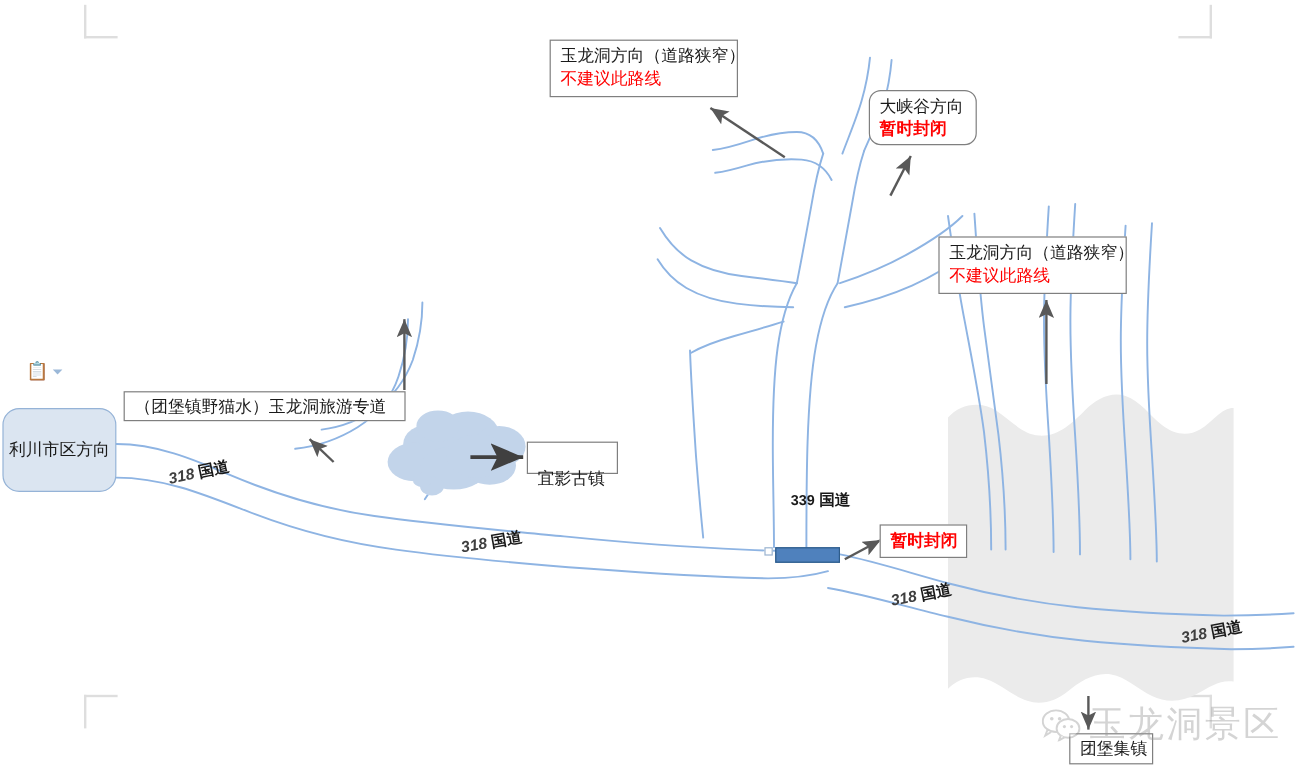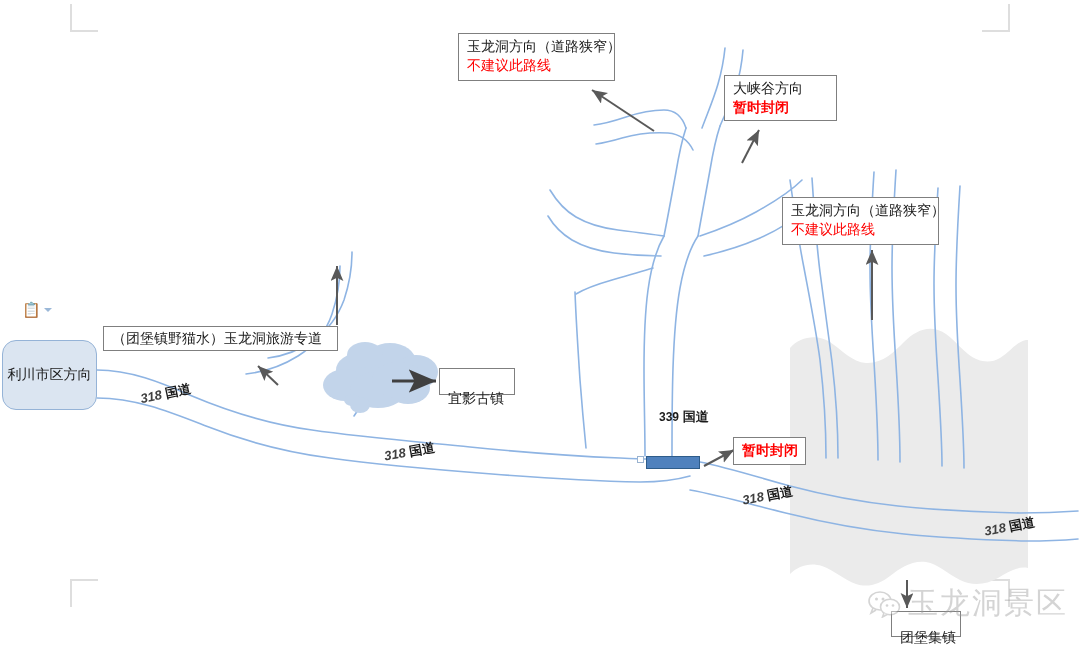--- a/index.html
+++ b/index.html
@@ -370,21 +370,21 @@
   <div class="paste-icon" style="left:22px; top:302px;">
     <span class="glyph">📋</span>
     <span class="caret"></span>
   </div>
 
   <div class="label-box" style="left:458px; top:33px; width:157px; height:48px;">
     <span class="line1">玉龙洞方向（道路狭窄）</span>
     <span class="line2 warn">不建议此路线</span>
   </div>
 
-  <div class="label-box" style="left:724px; top:75px; width:113px; height:46px;">
+  <div class="label-box" style="left:724px; top:75px; width:90px; height:46px;border-radius:10px;">
     <span class="line1">大峡谷方向</span>
     <span class="line2 warn-bold">暂时封闭</span>
   </div>
 
   <div class="label-box" style="left:782px; top:197px; width:157px; height:48px;">
     <span class="line1">玉龙洞方向（道路狭窄）</span>
     <span class="line2 warn">不建议此路线</span>
   </div>
 
 
@@ -393,21 +393,21 @@
   </div>
 
   <div class="label-box" style="left:439px; top:368px; width:76px; height:27px; padding-top:20px;">
     <span class="line1">宜影古镇</span>
   </div>
 
   <div class="label-box" style="left:733px; top:437px; width:73px; height:28px; padding-top:3px;">
     <span class="line1 warn-bold">暂时封闭</span>
   </div>
 
-  <div class="label-box" style="left:891px; top:611px; width:70px; height:26px; padding-top:16px;">
+  <div class="label-box" style="left:891px; top:611px; width:70px; height:26px; padding-top:2px;">
     <span class="line1">团堡集镇</span>
   </div>
 
   <div class="watermark" style="left:868px; top:583px;">
     <svg width="34" height="28" viewBox="0 0 34 28">
       <ellipse cx="12" cy="11" rx="11" ry="9" fill="none" stroke="#9a9a9a" stroke-width="1.6"></ellipse>
       <path d="M5 18 L3 23 L8 20" fill="none" stroke="#9a9a9a" stroke-width="1.6"></path>
       <circle cx="8.5" cy="9" r="1.5" fill="#9a9a9a"></circle>
       <circle cx="15" cy="9" r="1.5" fill="#9a9a9a"></circle>
       <ellipse cx="22" cy="17" rx="9.5" ry="7.8" fill="#ffffff" stroke="#9a9a9a" stroke-width="1.6"></ellipse>

